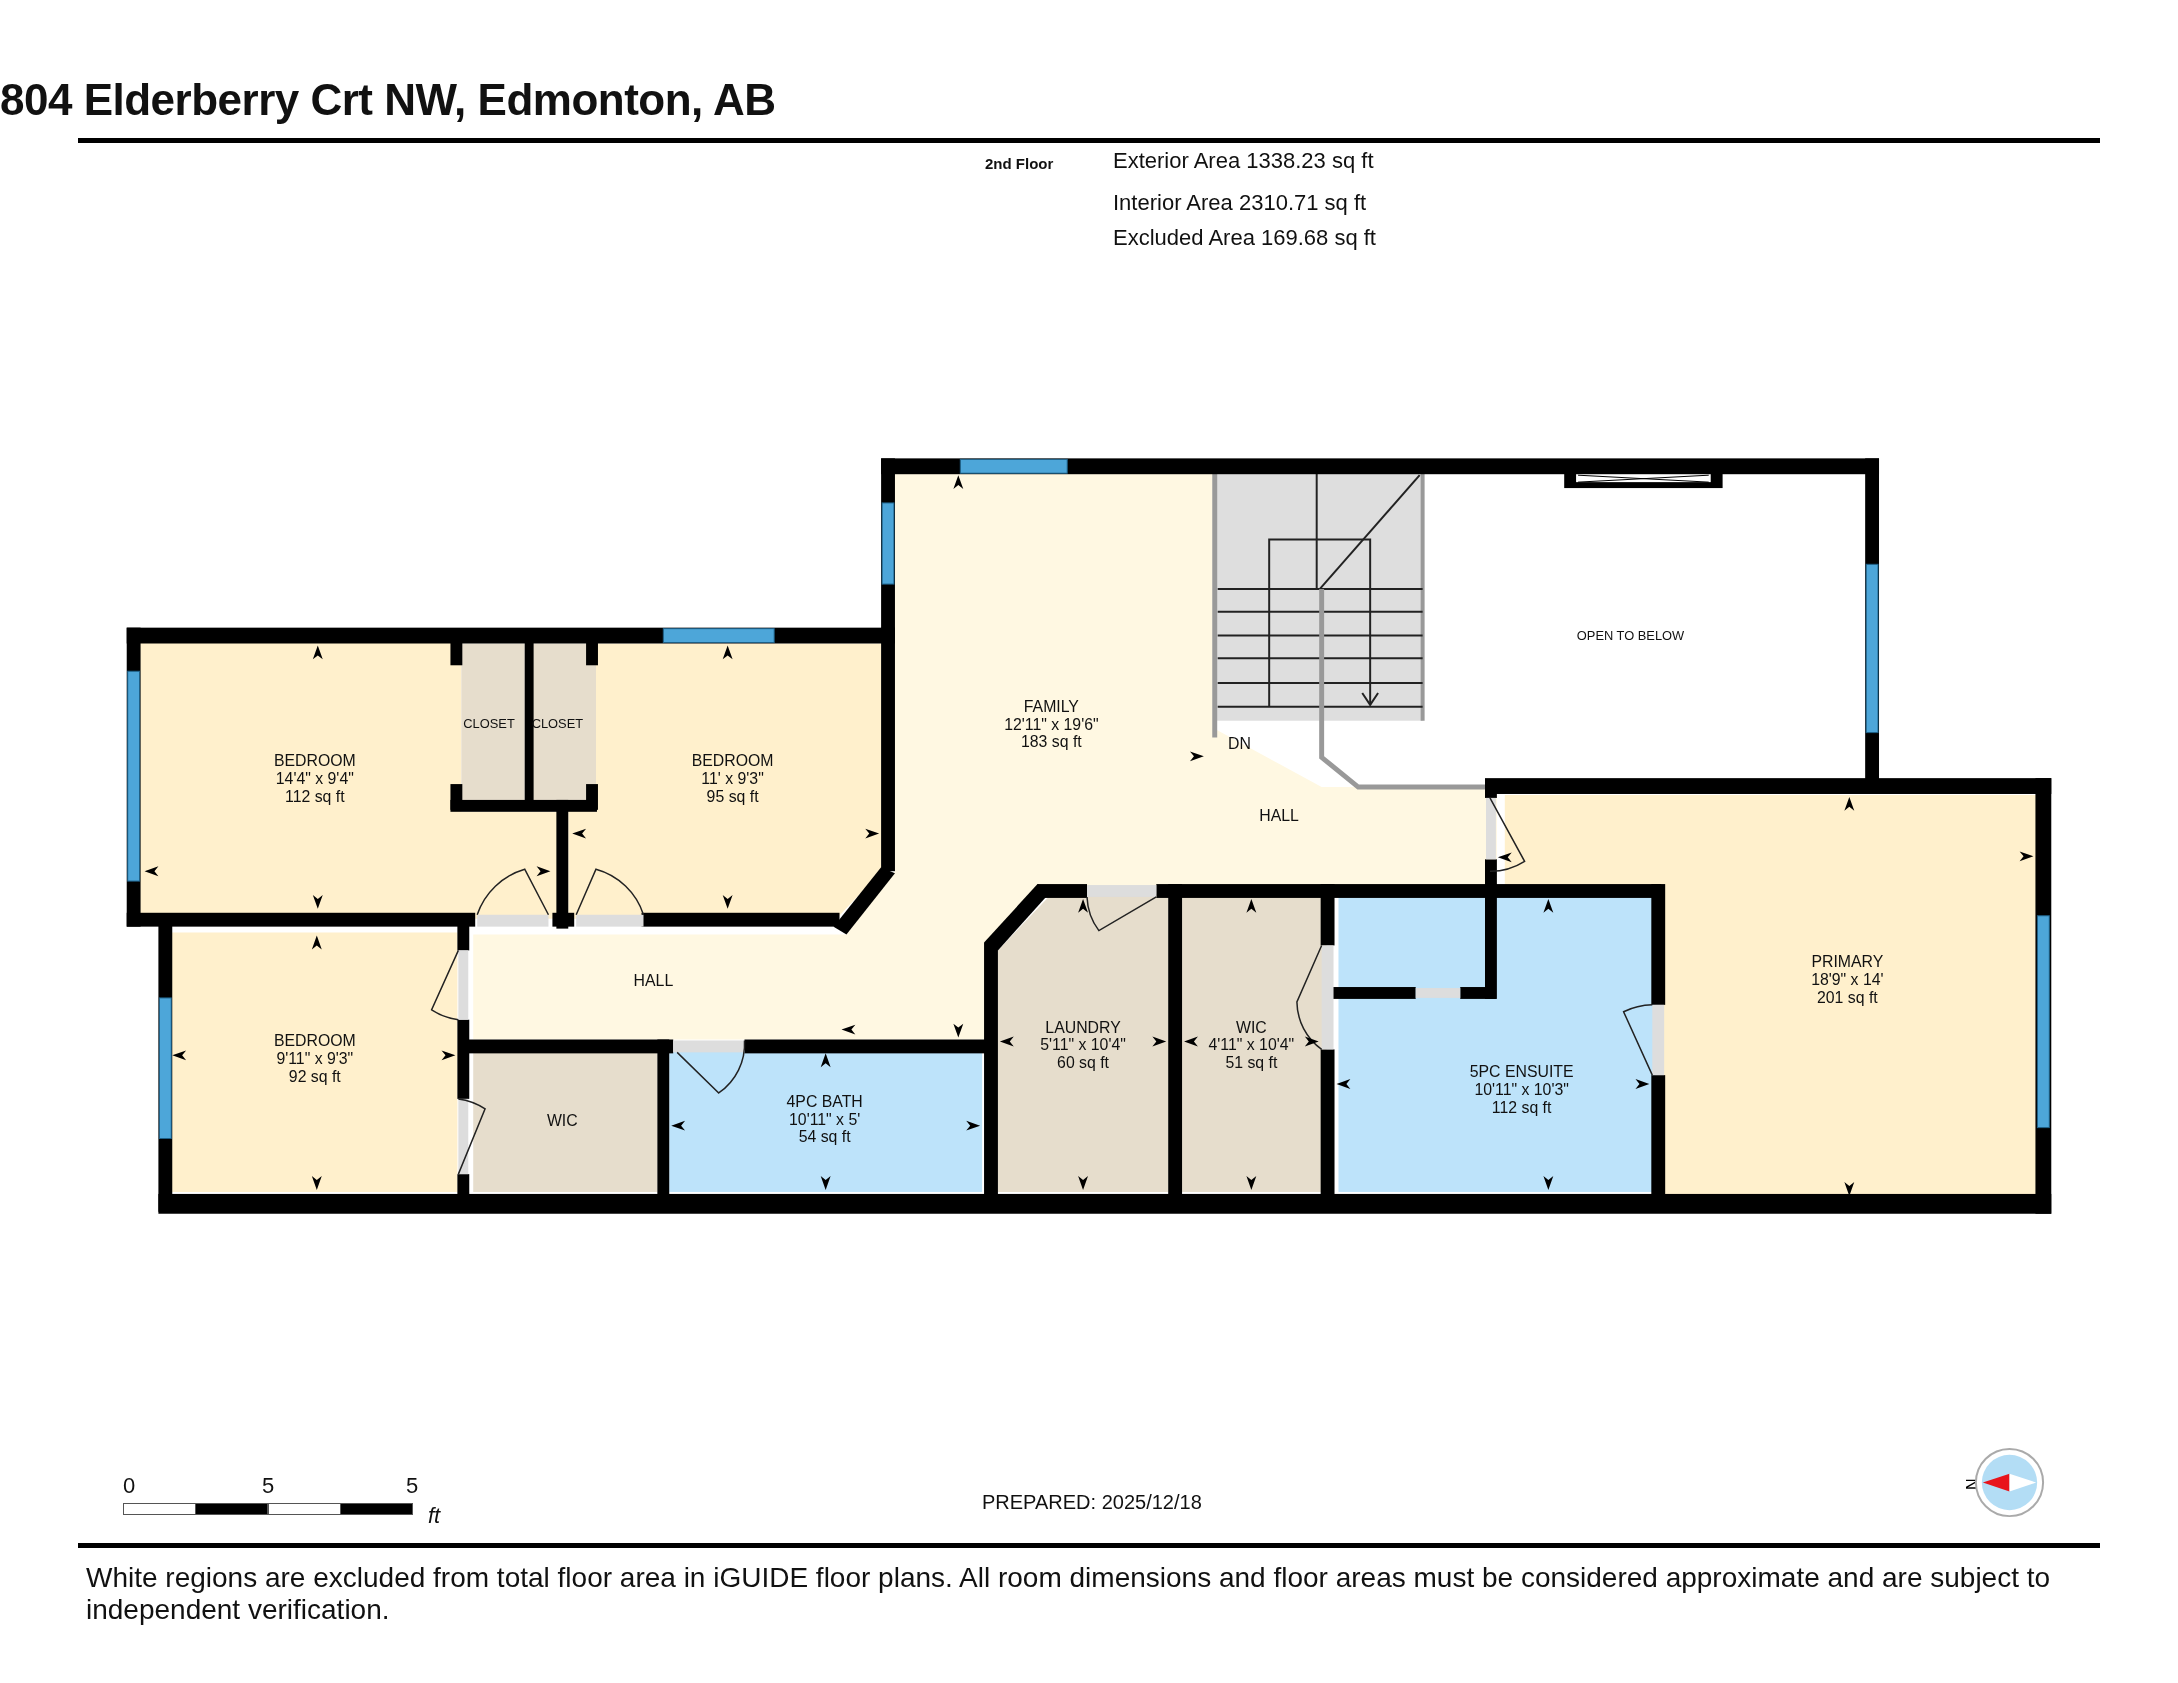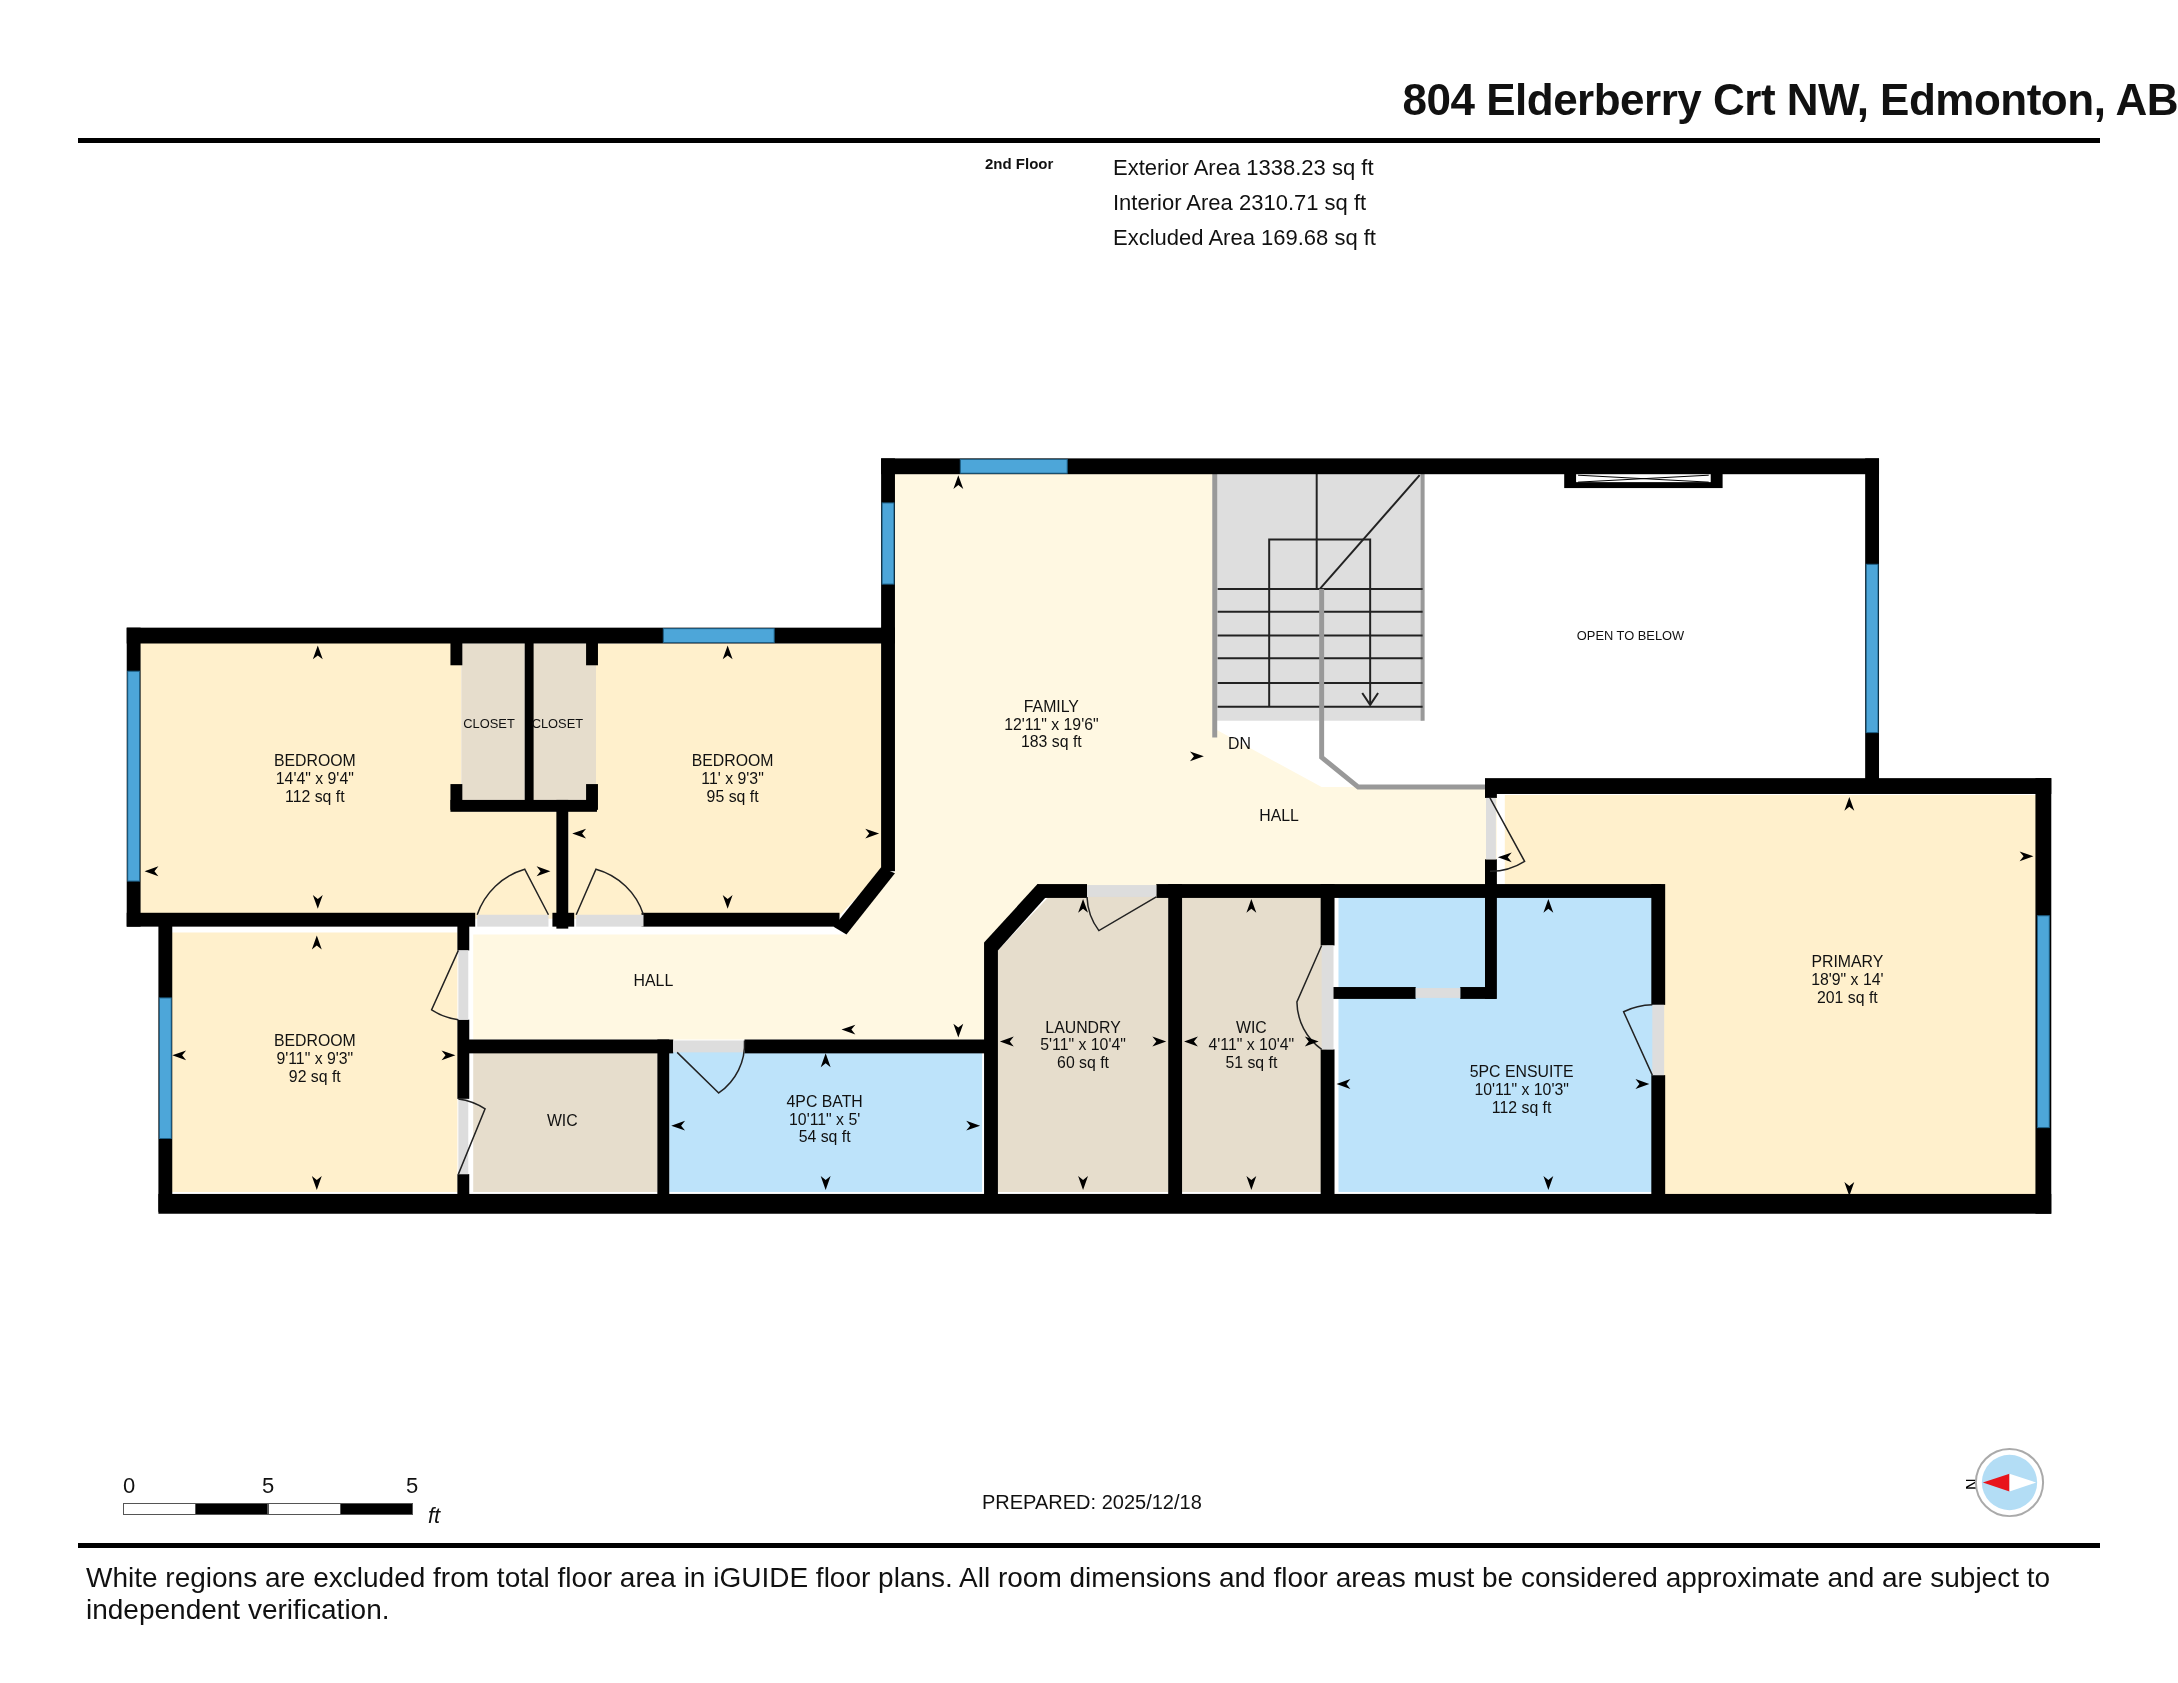--- a/index.html
+++ b/index.html
@@ -1,38 +1,38 @@
 <!DOCTYPE html>
 <html><head>
 <meta charset="utf-8">
 <style>
   html,body{margin:0;padding:0;background:#fff;}
   body{width:2178px;height:1683px;position:relative;overflow:hidden;font-family:"Liberation Sans",sans-serif;color:#111;}
-  .title{position:absolute;left:0;width:2178px;top:75px;text-align:right;font-size:44px;font-weight:bold;letter-spacing:-0.5px;}
+  .title{position:absolute;left:0;width:2178px;top:75px;text-align:left;font-size:44px;font-weight:bold;letter-spacing:-0.5px;}
   .hr-top{position:absolute;left:78px;width:2022px;top:138px;height:5px;background:#000;}
   .hr-bot{position:absolute;left:78px;width:2022px;top:1543px;height:5px;background:#000;}
   .floor-label{position:absolute;left:985px;top:155px;font-size:15px;font-weight:bold;}
   .area-line{position:absolute;left:1113px;font-size:22px;}
   .prepared{position:absolute;left:982px;top:1491px;font-size:20px;}
   .disclaimer{position:absolute;left:86px;top:1562px;font-size:28px;}
   .scale{position:absolute;left:123px;top:1473px;}
   .scale .tick{position:absolute;top:0;font-size:22px;}
   .scale .bar{position:absolute;top:30px;height:10px;border:1px solid #555;}
   .scale .unit{position:absolute;left:305px;top:30px;font-size:22px;font-style:italic;}
   svg text{font-family:"Liberation Sans",sans-serif;}
   .compass{position:absolute;left:1960px;top:1443px;}
 </style>
 </head>
 <body>
 
 <div class="title">804 Elderberry Crt NW, Edmonton, AB</div>
 <div class="hr-top"></div>
 
 <div class="floor-label">2nd Floor</div>
-<div class="area-line" style="top:155px">Exterior Area 1338.23 sq ft</div>
+<div class="area-line" style="top:148px">Exterior Area 1338.23 sq ft</div>
 <div class="area-line" style="top:190px">Interior Area 2310.71 sq ft</div>
 <div class="area-line" style="top:225px">Excluded Area 169.68 sq ft</div>
 
 <svg width="2178" height="1683" style="position:absolute;left:0;top:0" xmlns="http://www.w3.org/2000/svg" viewBox="0 0 2200 1700">
 
   <g>
     <rect x="136" y="642" width="330" height="286" fill="#FFF0CC"></rect>
     <rect x="136" y="820" width="430" height="108" fill="#FFF0CC"></rect>
     <rect x="466" y="650" width="64" height="160" fill="#E6DDCC"></rect>
     <rect x="538" y="650" width="64" height="160" fill="#E6DDCC"></rect>

